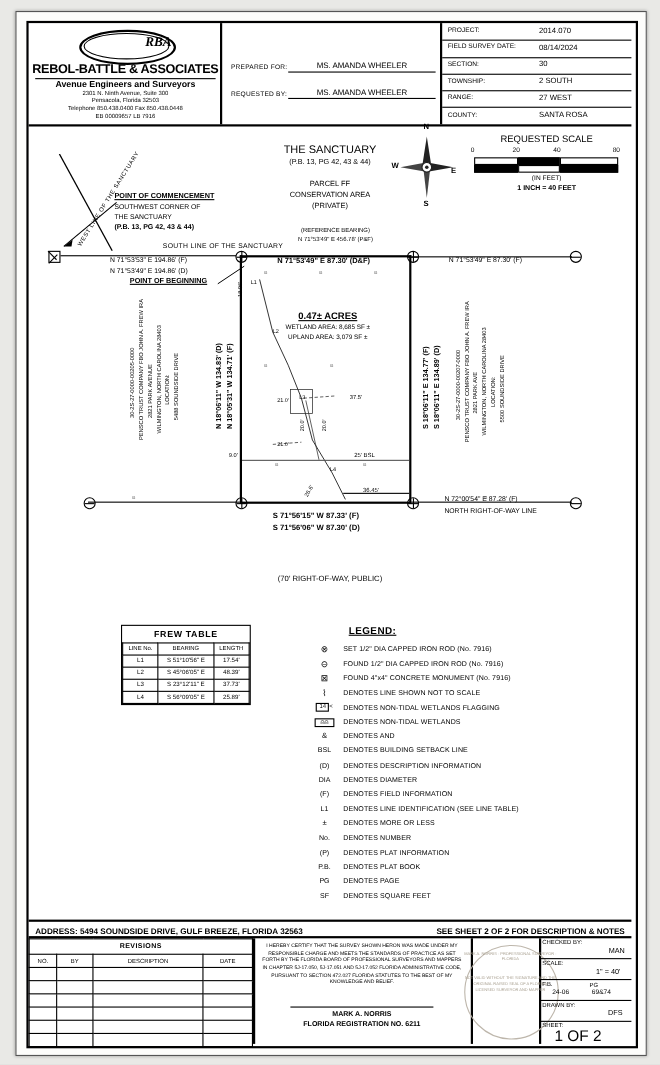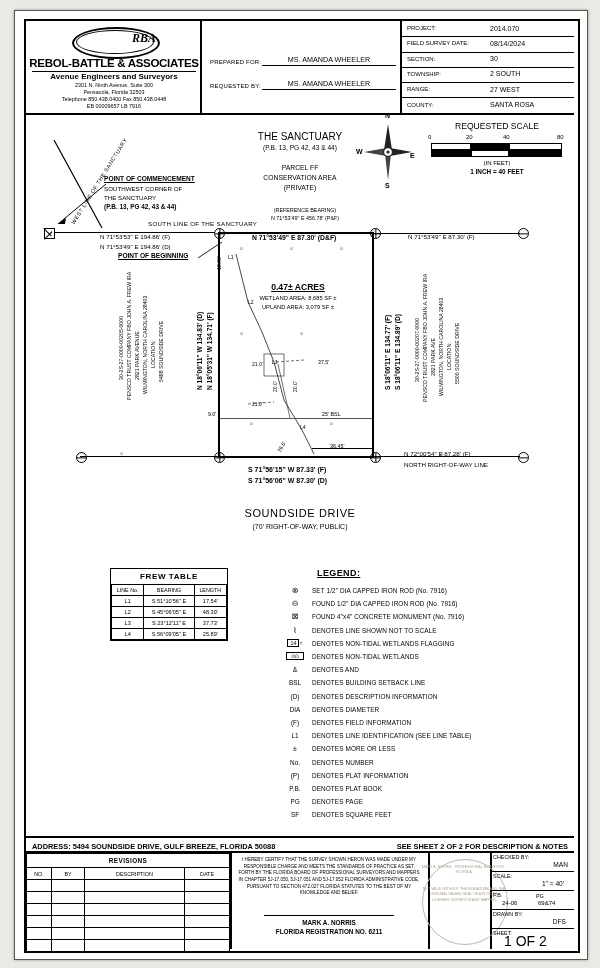--- a/index.html
+++ b/index.html
@@ -309,21 +309,20 @@
   <div class="t" style="left:228px;top:255px;font-size:5px;">L1</div>
   <div class="t" style="left:248px;top:300px;font-size:5px;">L2</div>
   <div class="t" style="left:272px;top:360px;font-size:5px;">L3</div>
   <div class="t" style="left:300px;top:425px;font-size:5px;">L4</div>
 
   <div class="t b" style="left:248px;top:466px;font-size:7px;">S 71°56'15" W 87.33' (F)</div>
   <div class="t b" style="left:248px;top:477px;font-size:7px;">S 71°56'06" W 87.30' (D)</div>
   <div class="t" style="left:404px;top:451px;font-size:6.2px;">N 72°00'54" E 87.28' (F)</div>
   <div class="t" style="left:404px;top:462px;font-size:6.2px;">NORTH RIGHT-OF-WAY LINE</div>
 
-  <div class="t c" style="left:180px;top:508px;width:240px;font-size:11px;letter-spacing:.6px;">SOUNDSIDE DRIVE</div>
   <div class="t c" style="left:180px;top:523px;width:240px;font-size:7px;">(70' RIGHT-OF-WAY, PUBLIC)</div>
 
   <div class="bx" id="ltab">
     <table>
       <tbody>
           <tr>
             <td class="ttl" colspan="3">FREW TABLE</td>
           </tr>
       <tr>
         <td class="hd">LINE No.</td>
@@ -426,21 +425,21 @@
           <span class="ltxt">DENOTES PAGE</span>
         </div>
       <div class="lrow">
           <span class="lsym" style="font-size:6.4px;">SF</span>
           <span class="ltxt">DENOTES SQUARE FEET</span>
         </div>
     </div>
   </div>
 
   <div class="bx" id="addrbar">
-    <div class="fa" style="left:6px;">ADDRESS: 5494 SOUNDSIDE DRIVE, GULF BREEZE, FLORIDA 50088</div>
+    <div class="fa" style="left:6px;">ADDRESS: 5494 SOUNDSIDE DRIVE, GULF BREEZE, FLORIDA 32563</div>
     <div class="fa" style="right:6px;">SEE SHEET 2 OF 2 FOR DESCRIPTION &amp; NOTES</div>
   </div>
 
   <div class="bx" id="fblk">
     <div id="revbox">
       <table>
         <tbody>
             <tr>
               <td class="rt" colspan="4">REVISIONS</td>
             </tr>

